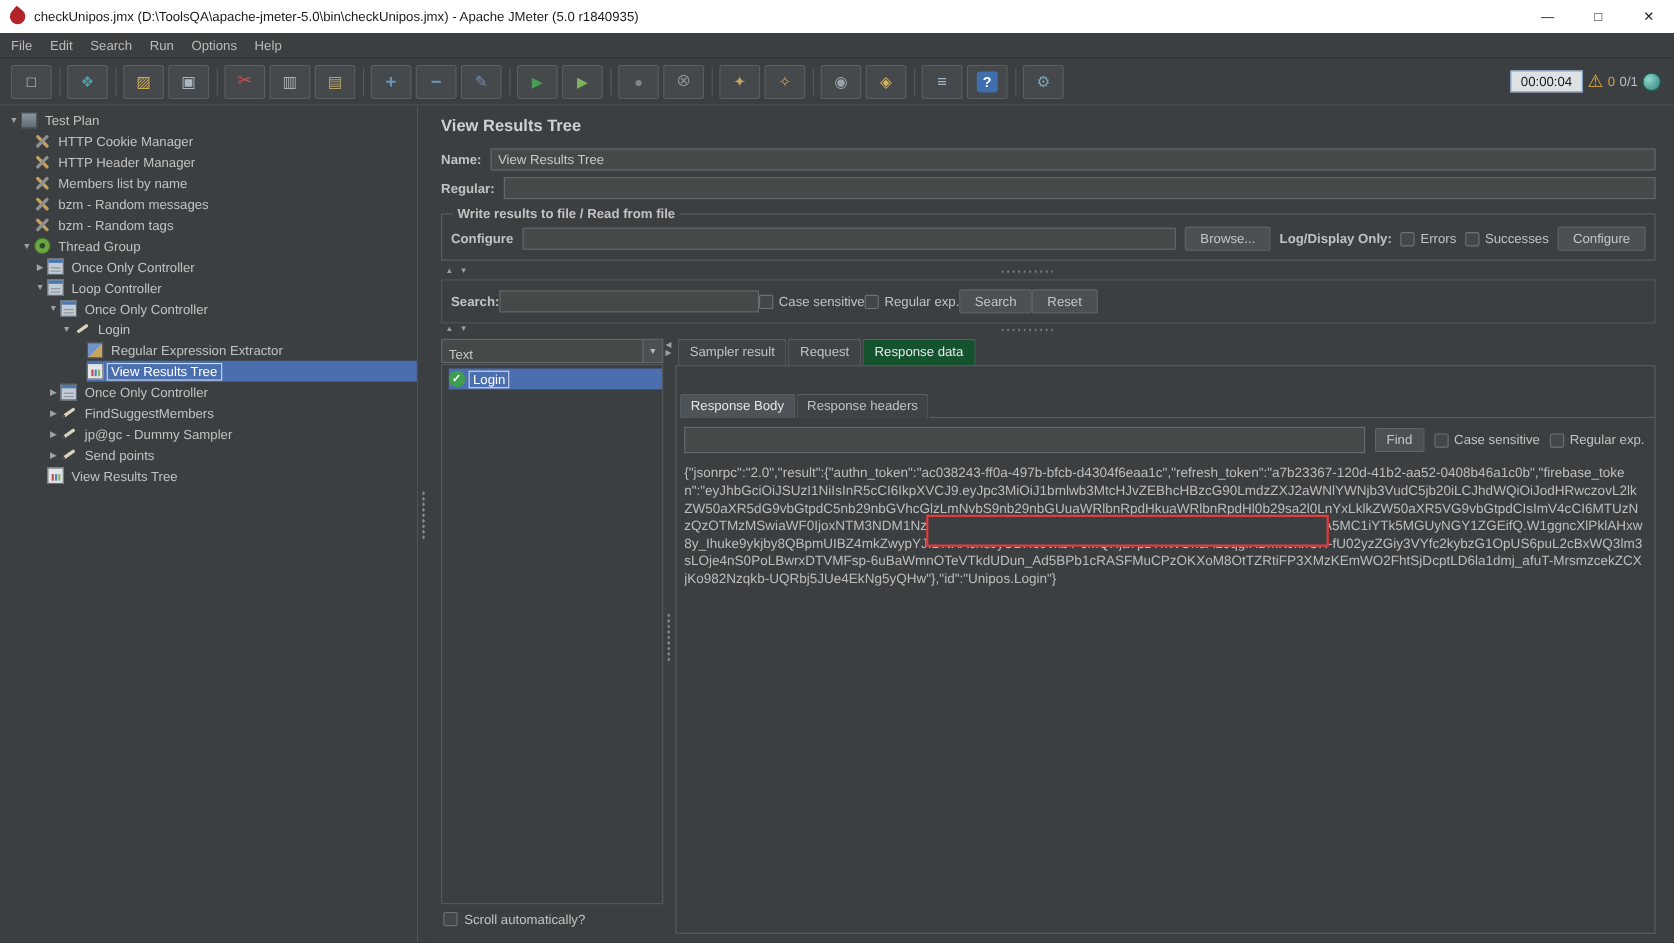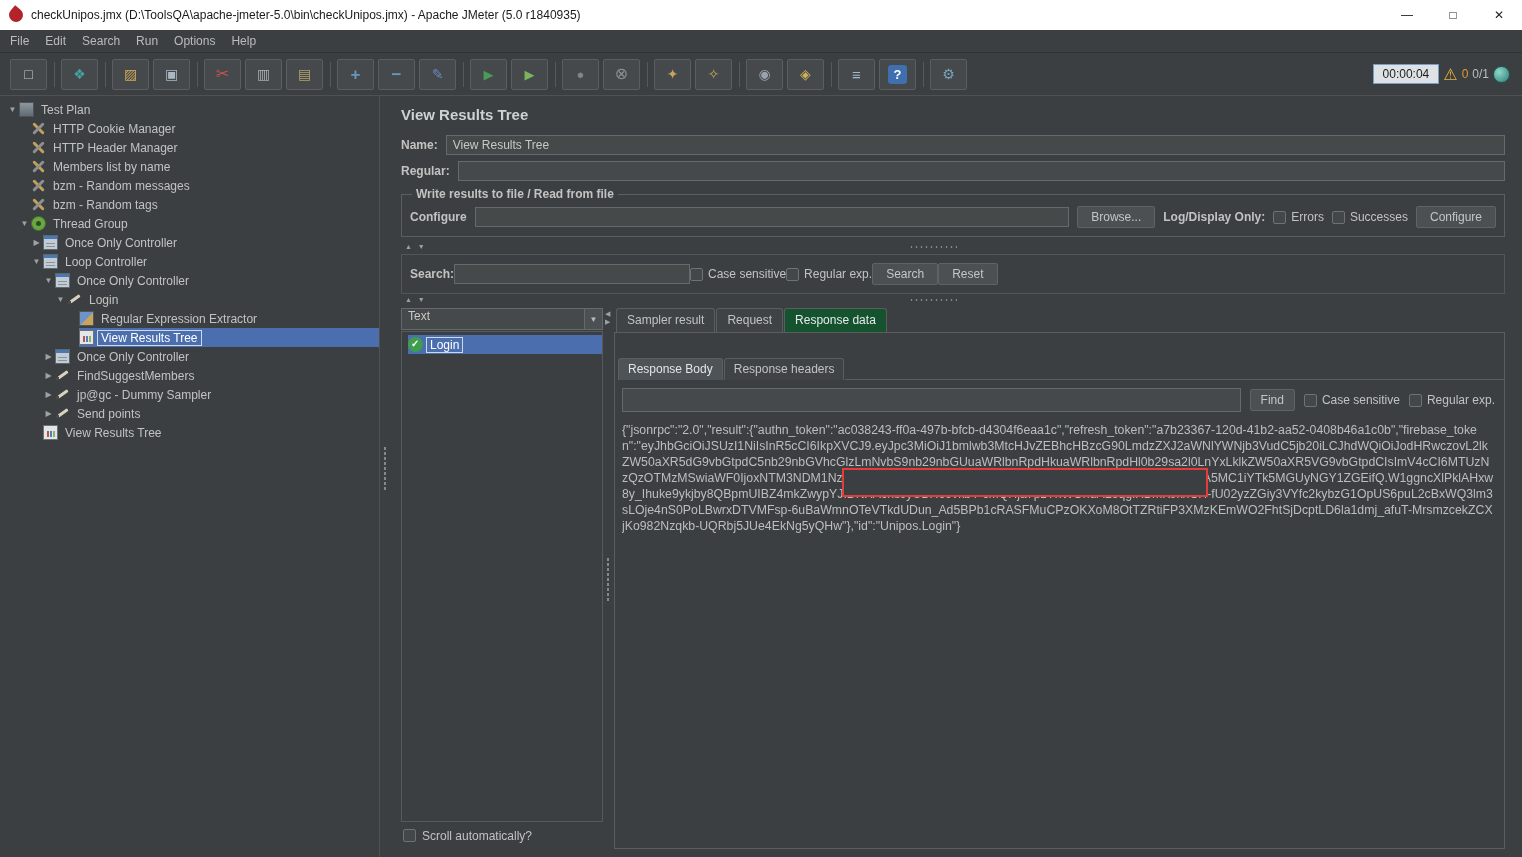--- a/index.html
+++ b/index.html
@@ -95,21 +95,21 @@
 
   .h-split { height:13px; position:relative; flex:0 0 13px; }
   .ud-arrows { position:absolute; left:4px; top:2px; font-size:7px; color:#9aa0a3; letter-spacing:2px; }
   .grip-h { position:absolute; left:46%; top:4px; width:48px; height:5px; background-image:radial-gradient(#84898c 1px, transparent 1.2px); background-size:5px 4px; }
 
   .search-panel { border:1px solid #525658; padding:8px; display:flex; align-items:center; gap:0; }
   .search-panel input.tf { max-width:236px; }
 
   .results-split { flex:1; display:flex; min-height:0; margin-top:1px; }
   .results-left { width:202px; flex:0 0 202px; display:flex; flex-direction:column; min-height:0; }
-  .combo { height:22px; display:flex; background:#45494a; border:1px solid #646a6c; align-items:flex-start;gap:12px; }
+  .combo { height:22px; display:flex; background:#45494a; border:1px solid #646a6c; align-items:flex-end;gap:12px; }
   .combo-text { flex:1; padding-left:6px; color:#c8c8c8; }
   .combo-btn { width:18px; align-self:stretch; border-left:1px solid #646a6c; background:#4c5053; display:flex; align-items:center; justify-content:center; font-size:8px; color:#bbb; }
   .res-tree { flex:1; border:1px solid #555a5c; margin-top:1px; padding-top:3px; overflow:hidden; }
   .res-item { height:19px; display:flex; align-items:center; padding-left:6px; }
   .scroll-row { height:27px; display:flex; align-items:center; gap:6px; padding:0 2px; flex:0 0 27px; }
 
   .sub-vsplit { width:11px; flex:0 0 11px; position:relative; }
   .sub-vsplit .lr-arrows { position:absolute; top:2px; left:2px; font-size:7px; color:#9aa0a3; display:flex; flex-direction:column; line-height:8px; }
   .sub-vsplit .grip-v { position:absolute; left:3px; top:46%; width:4px; height:46px; background-image:radial-gradient(#84898c 1px, transparent 1.2px); background-size:4px 5px; }
 

